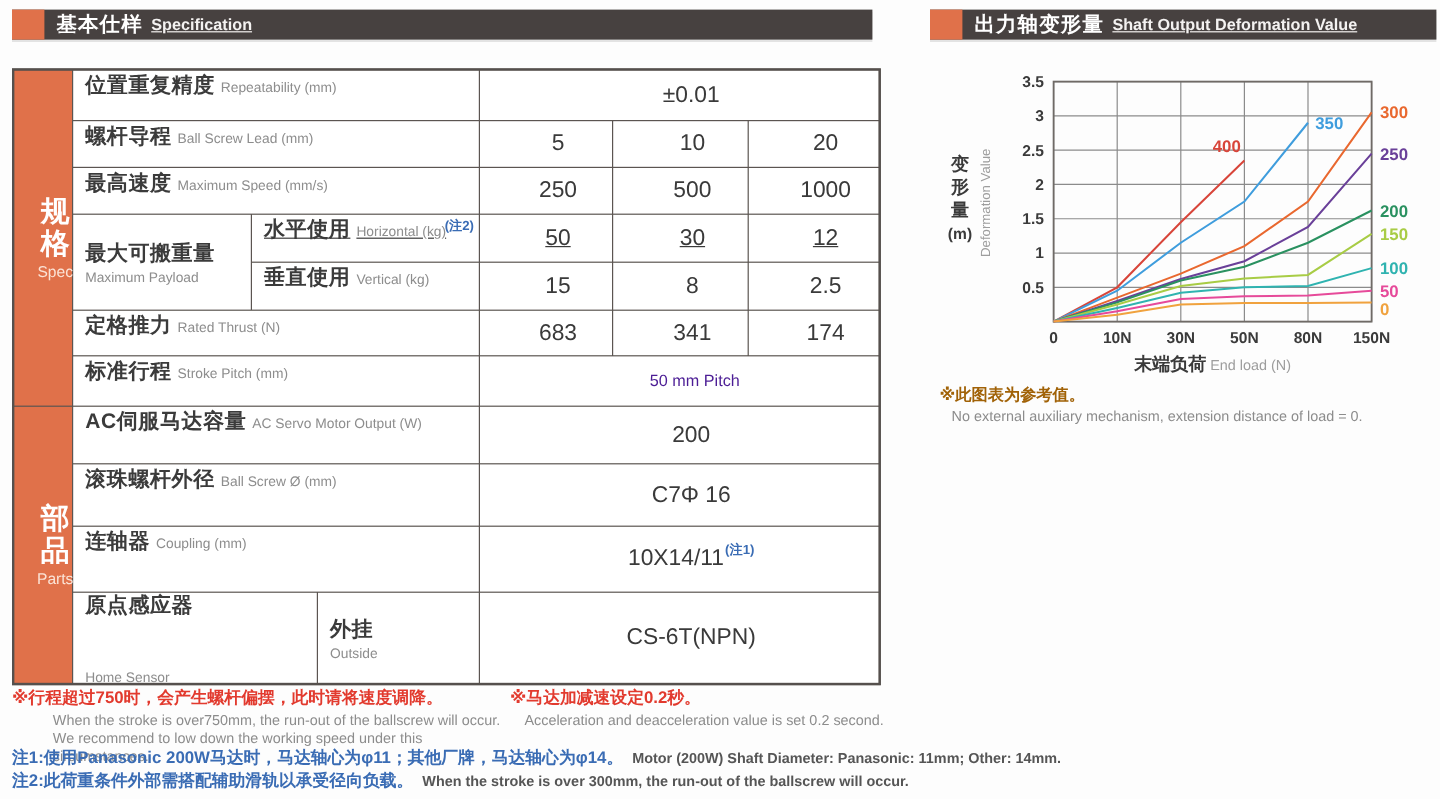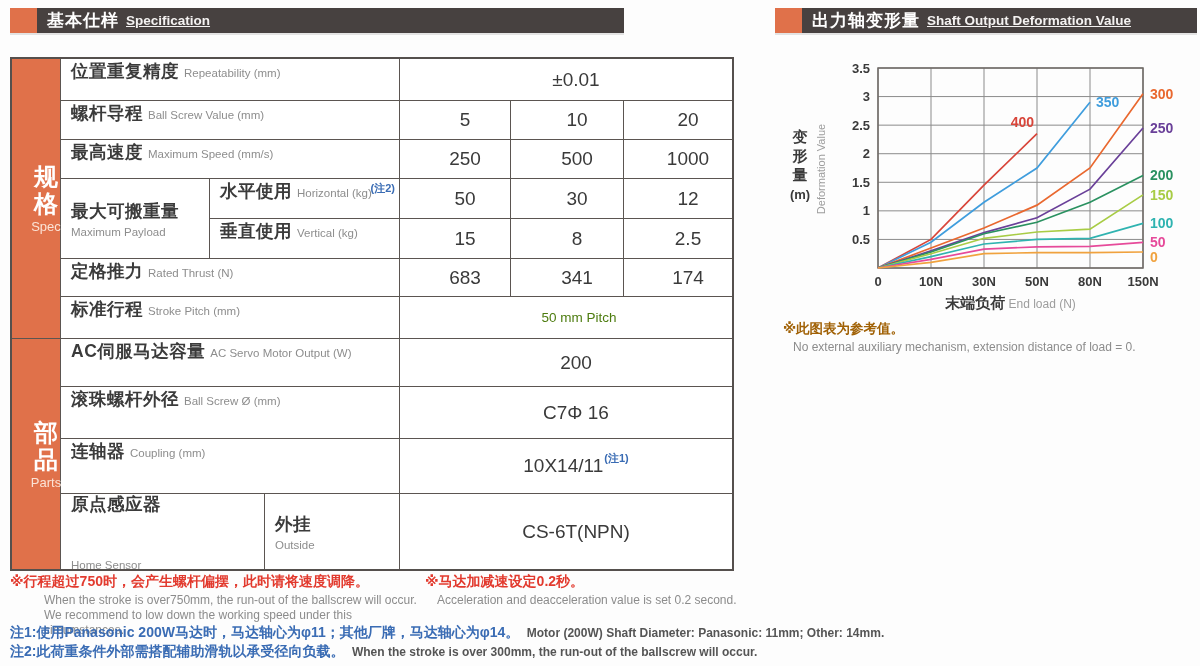--- a/index.html
+++ b/index.html
@@ -5,47 +5,47 @@
   html,body{margin:0;padding:0;background:#ffffff;}
   .page{position:relative;width:1200px;height:666px;background:#fdfdfd;overflow:hidden;
         font-family:"Liberation Sans","DejaVu Sans",sans-serif;color:#3c3c3c;}
 
   
   .hbar{position:absolute;top:8px;height:25px;background:#474140;display:flex;align-items:center;
         box-shadow:0 2px 0 rgba(0,0,0,0.10);}
   .hbar .sq{width:27px;height:25px;background:#e0714a;flex:0 0 27px;}
   .hbar .hzh{color:#ffffff;font-weight:bold;font-size:17px;margin-left:10px;letter-spacing:1px;}
   .hbar .hen{color:#f4f2f1;font-size:13.5px;margin-left:7px;font-weight:bold;text-decoration:underline;}
-  #hdr-left{left:10px;width:614px;}
+  #hdr-left{left:10px;width:717px;}
   #hdr-right{left:775px;width:422px;}
 
   
   .spec-table{position:absolute;left:10px;top:57px;display:grid;
     grid-template-columns:48px 148px 54px 134px 110px 112px 108px;
     grid-template-rows:41px 38px 38px 39px 39px 37px 41px 47px 51px 54px 75px;
     gap:1px;background:#5b5551;border:2px solid #55504d;}
   .c{display:flex;align-items:center;position:relative;padding-left:20px;}
   .vhead{grid-column:1/2;background:#e0714a;color:#fff;flex-direction:column;justify-content:center;text-align:center;}
   .vhead .vzh{font-size:24px;font-weight:bold;line-height:27px;display:block;}
   .vhead .ven{font-size:13px;margin-top:2px;color:#fbe3d6;}
   #vh-spec{grid-row:1/8;}
   #vh-parts{grid-row:8/12;}
   .lab{background:#ffffff;padding-left:10px;align-items:baseline;flex-wrap:nowrap;}
   .lab .zh{font-size:17.5px;font-weight:bold;color:#3b3b3b;letter-spacing:0.5px;}
   .lab .en{font-size:11.5px;color:#8d8d8d;margin-left:5px;white-space:nowrap;}
   .lab.two{flex-direction:column;align-items:flex-start;justify-content:center;}
   .lab.two .en{margin-left:0;margin-top:3px;}
   .val{background:#ffffff;justify-content:center;font-size:19px;color:#3a3a3a;}
-  .val .sub{font-size:13.5px;color:#4d7c0f;margin-left:6px;font-weight:normal;}
+  .val .sub{font-size:13.5px;color:#4c1d95;margin-left:6px;font-weight:normal;}
   .sup-note{position:absolute;top:2px;right:4px;font-size:11px;color:#3a6cb4;font-weight:bold;}
   .sup-inline{font-size:11px;color:#3a6cb4;font-weight:bold;position:relative;top:-8px;margin-left:1px;}
   
   .gc25{grid-column:2/5;} .gc35{grid-column:3/5;} .gc24{grid-column:2/4;gap:40px;}
   .gc4{grid-column:4/5;} .gc5{grid-column:5/6;} .gc6{grid-column:6/7;} .gc7{grid-column:7/8;} .gc58{grid-column:5/8;}
-  .r1{grid-row:1;} .r2{grid-row:2;} .r3{grid-row:3;} .r4{grid-row:4;} .r5{grid-row:5;} .r6{grid-row:6;}
+  .r1{grid-row:1;} .r2{grid-row:2;} .r3{grid-row:3;} .r4{grid-row:4;text-decoration:underline;} .r5{grid-row:5;} .r6{grid-row:6;}
   .r7{grid-row:7;} .r8{grid-row:8;} .r9{grid-row:9;} .r10{grid-row:10;} .r11{grid-row:11;}
   .r45{grid-row:4/6;}
 
   
   #def-chart{position:absolute;left:778px;top:54px;}
   .chart-note{position:absolute;left:783px;top:320px;width:414px;}
   .chart-note .red{color:#a16207;font-weight:bold;font-size:13.5px;}
   .chart-note .gray{color:#8c8c8c;font-size:12px;margin-top:2px;padding-left:10px;}
 
   
@@ -87,21 +87,21 @@
     </div>
 
     <div class="c lab gc25 r1">
       <span class="zh">位置重复精度</span>
       <span class="en">Repeatability (mm)</span>
     </div>
     <div class="c val gc58 r1">±0.01</div>
 
     <div class="c lab gc25 r2">
       <span class="zh">螺杆导程</span>
-      <span class="en">Ball Screw Value (mm)</span>
+      <span class="en">Ball Screw Lead (mm)</span>
     </div>
     <div class="c val gc5 r2">5</div>
     <div class="c val gc6 r2">10</div>
     <div class="c val gc7 r2">20</div>
 
     <div class="c lab gc25 r3">
       <span class="zh">最高速度</span>
       <span class="en">Maximum Speed (mm/s)</span>
     </div>
     <div class="c val gc5 r3">250</div>

